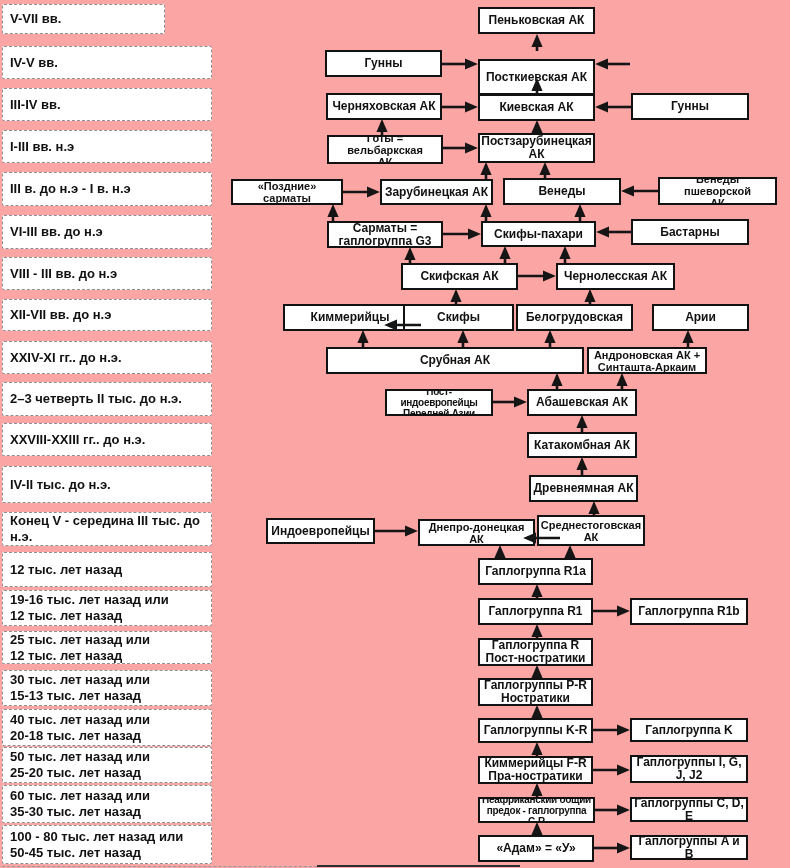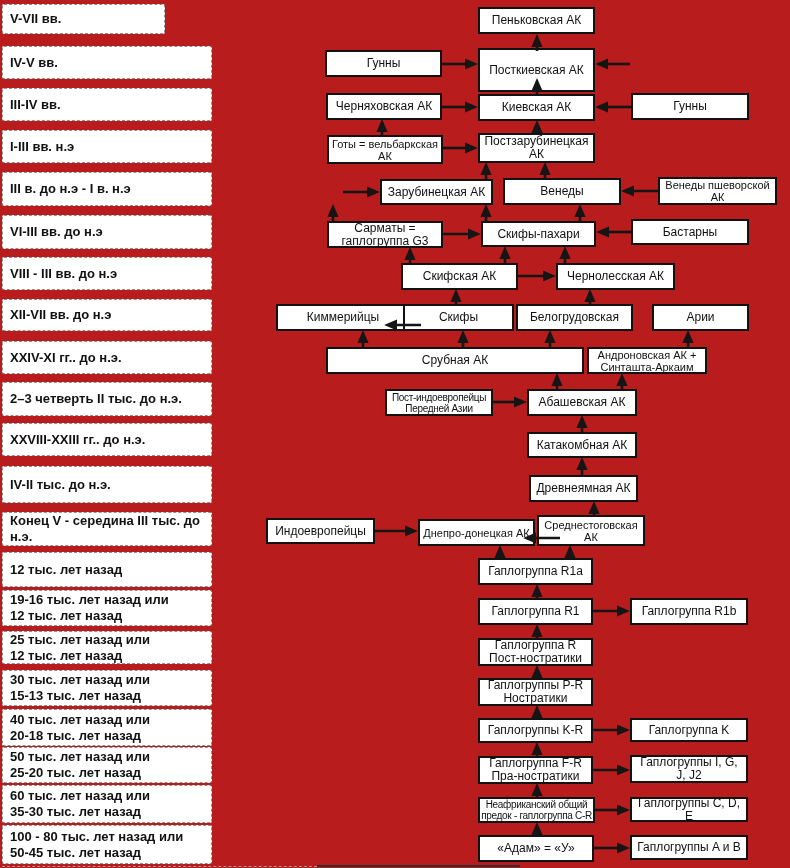--- a/index.html
+++ b/index.html
@@ -1,30 +1,30 @@
 <!DOCTYPE html>
 <html><head>
 <meta charset="utf-8">
 <style>
   html,body{margin:0;padding:0;background:#ffffff;}
   .stage{
-    position:relative;width:790px;height:868px;background:#b91c1c;
+    position:relative;width:790px;height:868px;background:#fca5a5;
     font-family:"Liberation Sans",sans-serif;color:#111111;overflow:hidden;
   }
   .tbox{
     position:absolute;box-sizing:border-box;background:#ffffff;
     border:1px dashed #8f8f8f;border-radius:2px;
     display:flex;align-items:center;padding:0 7px;
     font-size:13px;font-weight:700;line-height:16px;white-space:pre-line;
   }
   .fbox{
     position:absolute;box-sizing:border-box;background:#ffffff;
     border:2px solid #121212;
     display:flex;align-items:center;justify-content:center;text-align:center;
-    font-size:12px;font-weight:400;line-height:13px;white-space:pre-line;
+    font-size:12px;font-weight:700;line-height:13px;white-space:pre-line;
     padding:0 1px;overflow:hidden;
   }
   .fs11{font-size:11px;line-height:12px;}
   .fs10{font-size:10px;line-height:11px;letter-spacing:-0.3px;}
   svg.arrows{position:absolute;left:0;top:0;pointer-events:none;}
   .cutline{position:absolute;}
 </style>
 </head>
 <body>
 
@@ -54,39 +54,40 @@
 20-18 тыс. лет назад</div>
   <div class="tbox" style="left:2px;top:747px;width:210px;height:36px">50 тыс. лет назад или
 25-20 тыс. лет назад</div>
   <div class="tbox" style="left:2px;top:785px;width:210px;height:38px">60 тыс. лет назад или
 35-30 тыс. лет назад</div>
   <div class="tbox" style="left:2px;top:825px;width:210px;height:39px">100 - 80 тыс. лет назад или
 50-45 тыс. лет назад</div>
 
   <div class="fbox" style="left:478px;top:7px;width:117px;height:27px">Пеньковская АК</div>
   <div class="fbox" style="left:325px;top:50px;width:117px;height:27px">Гунны</div>
-  <div class="fbox" style="left:478px;top:48px;width:117px;height:44px">Посткиевская АК</div>
+  <div class="fbox" style="left:478px;top:59px;width:117px;height:36px">Посткиевская АК</div>
   <div class="fbox" style="left:326px;top:93px;width:116px;height:27px">Черняховская АК</div>
   <div class="fbox" style="left:478px;top:94px;width:117px;height:27px">Киевская АК</div>
   <div class="fbox" style="left:631px;top:93px;width:118px;height:27px">Гунны</div>
   <div class="fbox fs11" style="left:327px;top:135px;width:116px;height:29px">Готы = вельбаркская
 АК</div>
   <div class="fbox" style="left:478px;top:133px;width:117px;height:30px">Постзарубинецкая
 АК</div>
+  <div class="fbox fs11" style="left:231px;top:179px;width:112px;height:26px">«Поздние» сарматы</div>
   <div class="fbox" style="left:380px;top:179px;width:113px;height:26px">Зарубинецкая АК</div>
   <div class="fbox" style="left:503px;top:178px;width:118px;height:27px">Венеды</div>
   <div class="fbox fs11" style="left:658px;top:177px;width:119px;height:28px">Венеды пшеворской
 АК</div>
   <div class="fbox" style="left:327px;top:221px;width:116px;height:27px">Сарматы =
 гаплогруппа G3</div>
   <div class="fbox" style="left:481px;top:221px;width:115px;height:26px">Скифы-пахари</div>
   <div class="fbox" style="left:631px;top:219px;width:118px;height:26px">Бастарны</div>
   <div class="fbox" style="left:401px;top:263px;width:117px;height:27px">Скифская АК</div>
   <div class="fbox" style="left:556px;top:263px;width:119px;height:27px">Чернолесская АК</div>
-  <div class="fbox" style="left:276px;top:304px;width:134px;height:27px">Киммерийцы</div>
+  <div class="fbox" style="left:283px;top:304px;width:134px;height:27px">Киммерийцы</div>
   <div class="fbox" style="left:403px;top:304px;width:111px;height:27px">Скифы</div>
   <div class="fbox" style="left:516px;top:304px;width:117px;height:27px">Белогрудовская</div>
   <div class="fbox" style="left:652px;top:304px;width:97px;height:27px">Арии</div>
   <div class="fbox" style="left:326px;top:347px;width:258px;height:27px">Срубная АК</div>
   <div class="fbox fs11" style="left:587px;top:347px;width:120px;height:27px">Андроновская АК +
 Синташта-Аркаим</div>
   <div class="fbox fs10" style="left:385px;top:389px;width:108px;height:27px">Пост-индоевропейцы
 Передней Азии</div>
   <div class="fbox" style="left:527px;top:389px;width:110px;height:27px">Абашевская АК</div>
   <div class="fbox" style="left:527px;top:432px;width:110px;height:26px">Катакомбная АК</div>
@@ -97,21 +98,21 @@
 АК</div>
   <div class="fbox" style="left:478px;top:558px;width:115px;height:27px">Гаплогруппа R1a</div>
   <div class="fbox" style="left:478px;top:598px;width:115px;height:27px">Гаплогруппа R1</div>
   <div class="fbox" style="left:630px;top:598px;width:118px;height:27px">Гаплогруппа R1b</div>
   <div class="fbox" style="left:478px;top:638px;width:115px;height:28px">Гаплогруппа R
 Пост-ностратики</div>
   <div class="fbox" style="left:478px;top:678px;width:115px;height:28px">Гаплогруппы P-R
 Ностратики</div>
   <div class="fbox" style="left:478px;top:718px;width:115px;height:25px">Гаплогруппы K-R</div>
   <div class="fbox" style="left:630px;top:718px;width:118px;height:24px">Гаплогруппа K</div>
-  <div class="fbox" style="left:478px;top:756px;width:115px;height:28px">Гаплогруппа F-R
+  <div class="fbox" style="left:478px;top:756px;width:115px;height:28px">Киммерийцы F-R
 Пра-ностратики</div>
   <div class="fbox" style="left:630px;top:755px;width:118px;height:28px">Гаплогруппы I, G,
 J, J2</div>
   <div class="fbox fs10" style="left:478px;top:797px;width:117px;height:26px">Неафриканский общий
 предок - гаплогруппа C-R</div>
   <div class="fbox" style="left:630px;top:797px;width:118px;height:25px">Гаплогруппы C, D, E</div>
   <div class="fbox" style="left:478px;top:835px;width:116px;height:27px">«Адам» = «У»</div>
   <div class="fbox" style="left:630px;top:835px;width:118px;height:25px">Гаплогруппы A и B</div>
 
   <div class="cutline" style="left:2px;top:866px;width:315px;height:0;border-top:1px dashed #9a9a9a"></div>

